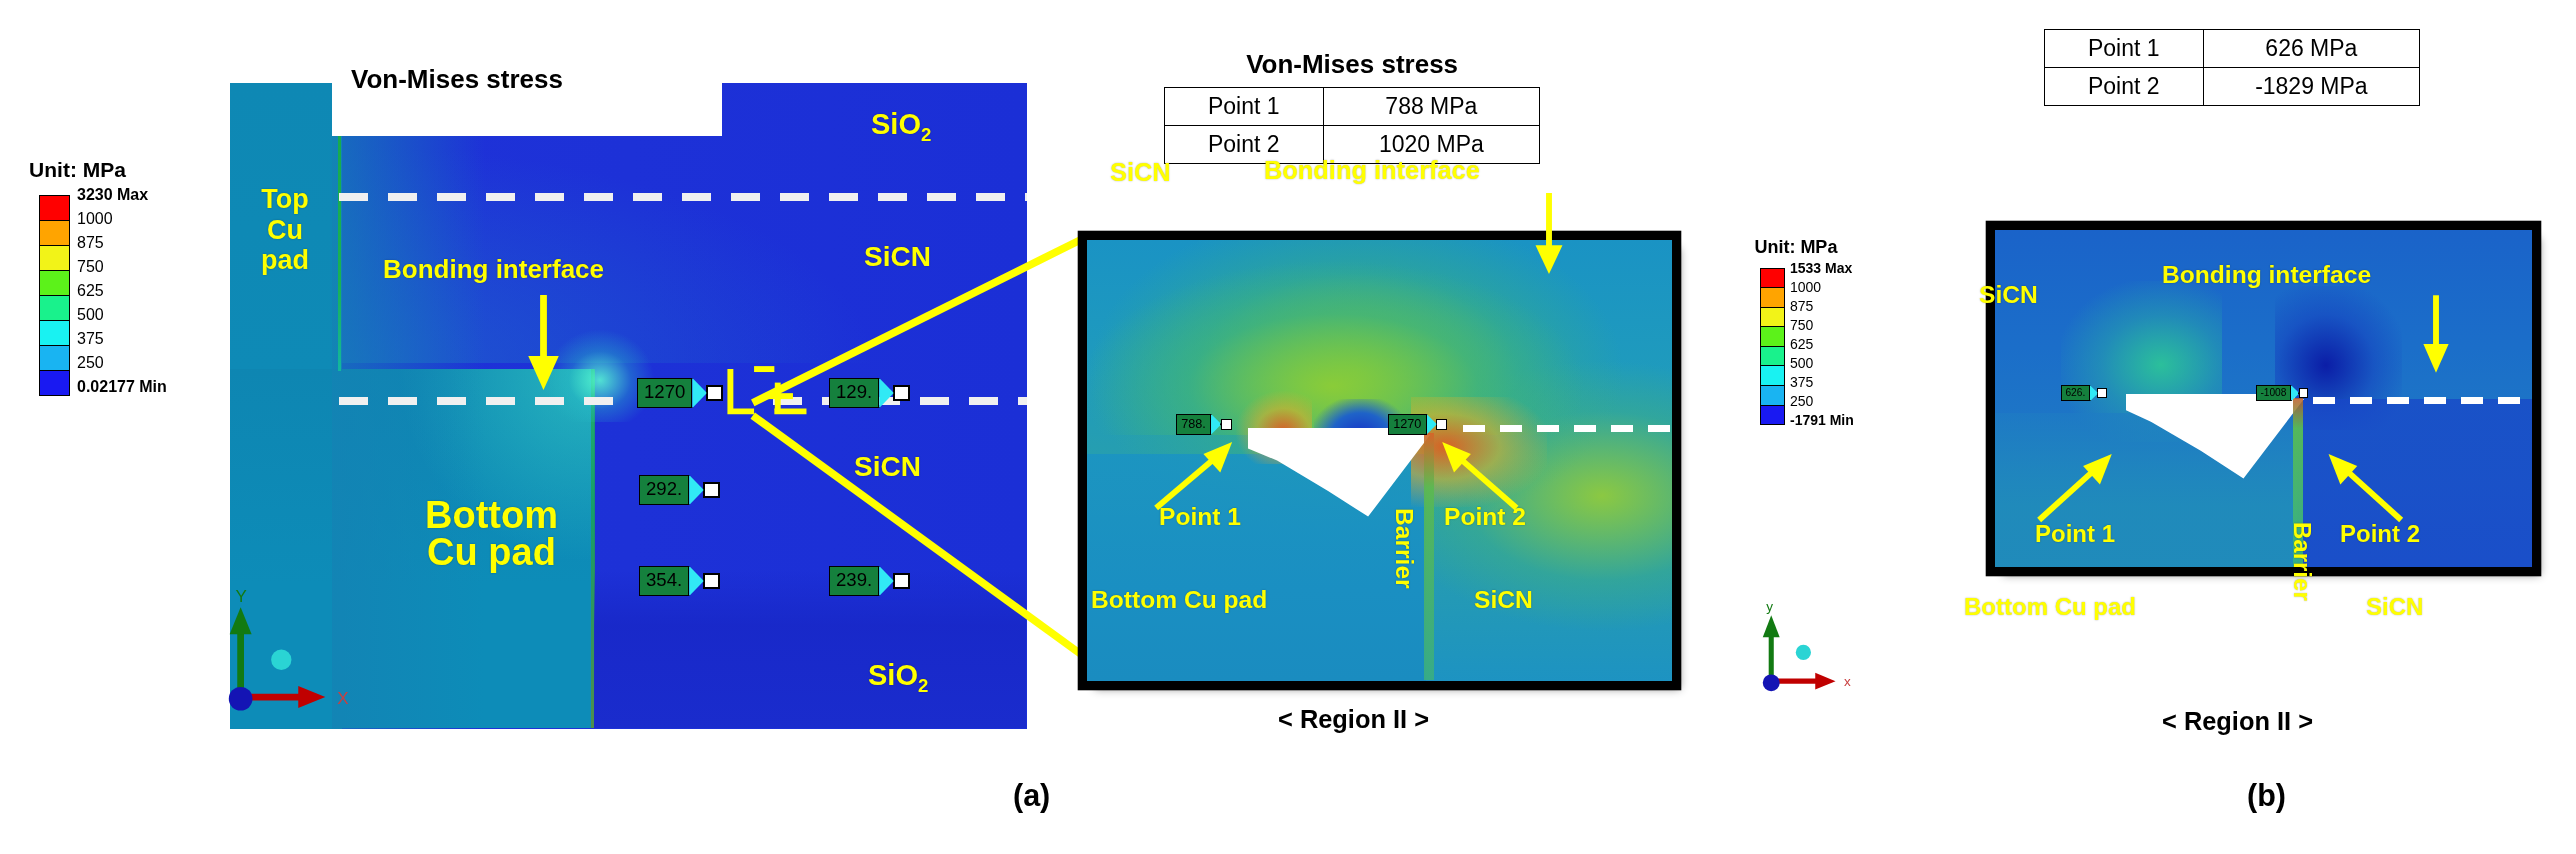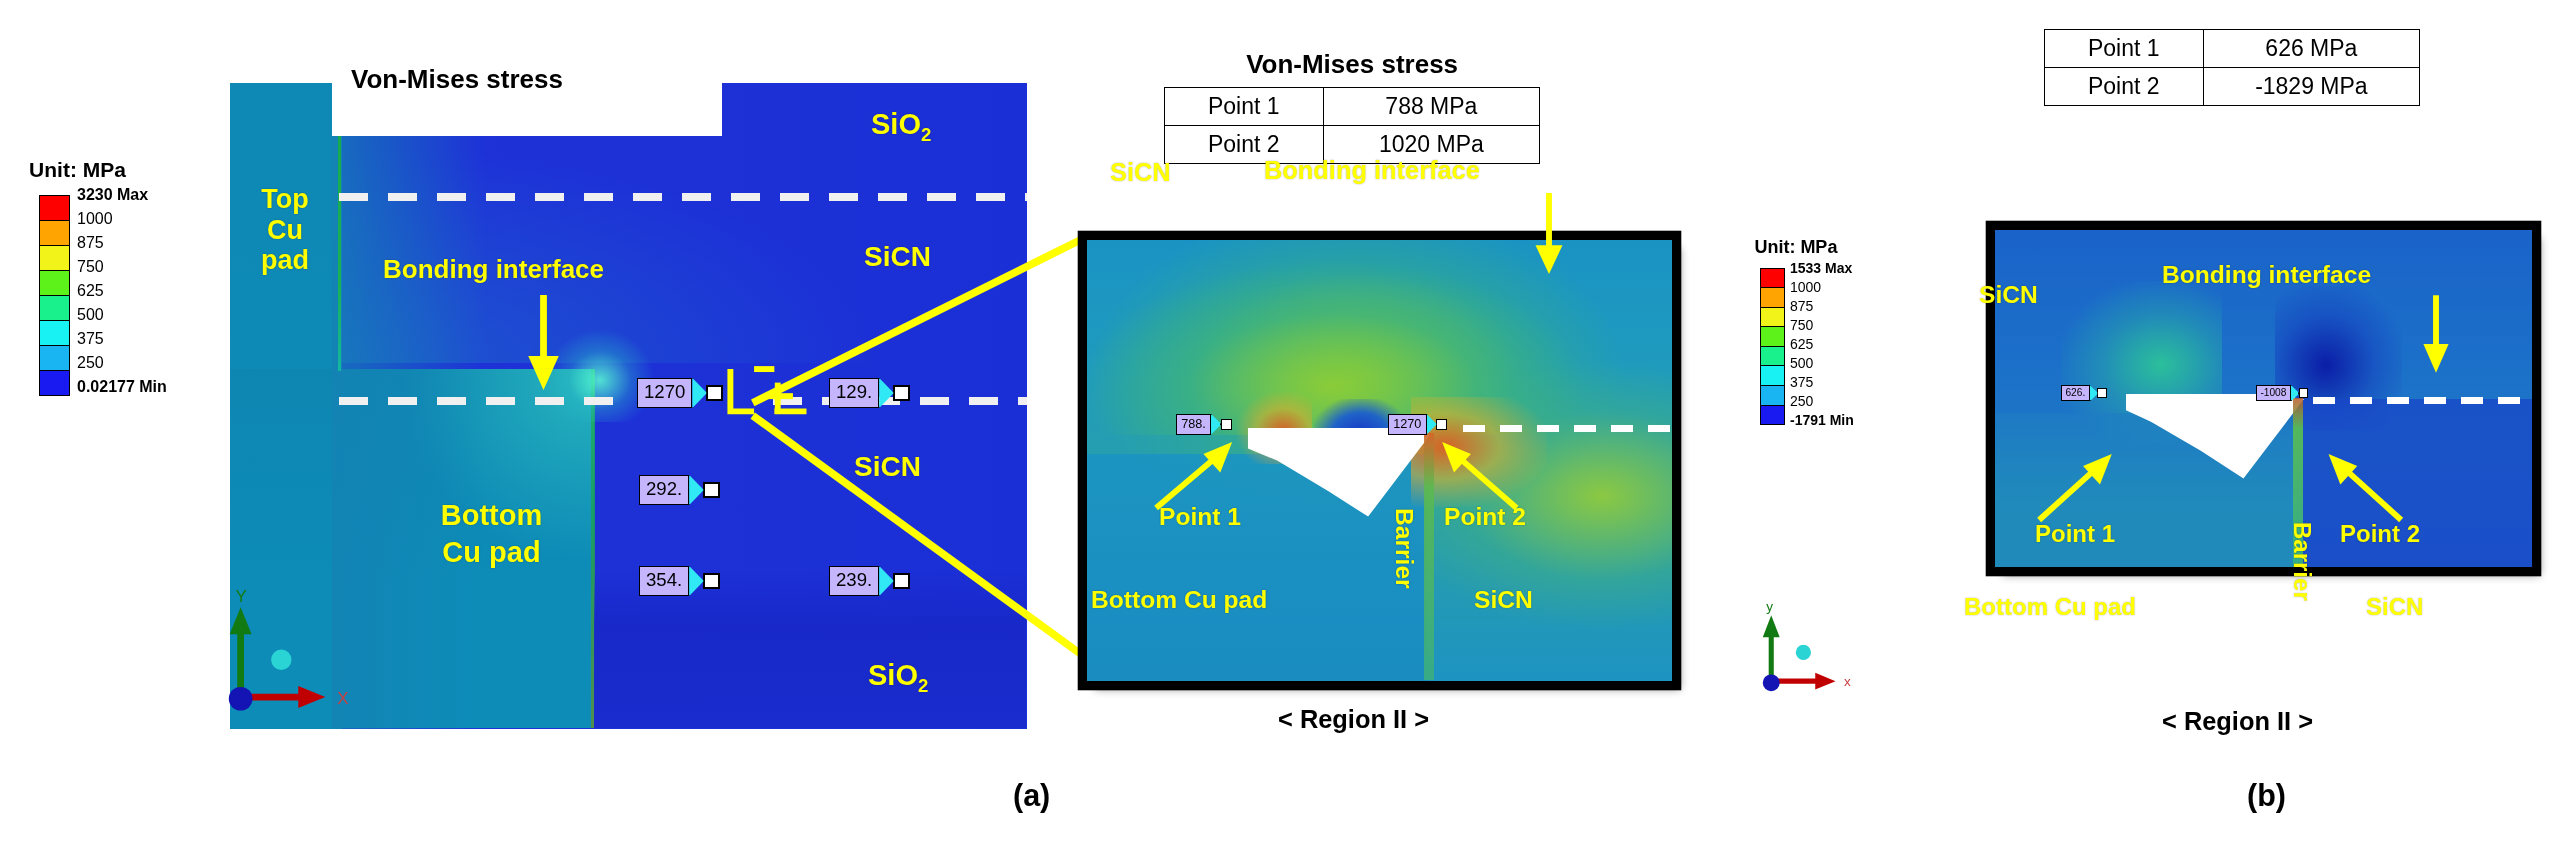--- a/index.html
+++ b/index.html
@@ -97,21 +97,21 @@
   .frame{box-shadow:0 0 0 9.3px #000, 7.6px 7.6px 8.5px rgba(0,0,0,.45);}
 
   
   .dash-w{position:absolute;height:7.6px;
      background:repeating-linear-gradient(90deg,#f0f0f0 0 29px, rgba(0,0,0,0) 29px 49px);}
   .dash-w.thin{height:6.8px;
      background:repeating-linear-gradient(90deg,#ffffff 0 22px, rgba(0,0,0,0) 22px 37px);}
 
   
   .probe{position:absolute;display:flex;align-items:stretch;}
-  .probe .bx{background:#c4b5fd;border:1.7px solid #000;color:#000;font-size:18.6px;
+  .probe .bx{background:#15803d;border:1.7px solid #000;color:#000;font-size:18.6px;
      font-family:"Liberation Sans",sans-serif;line-height:1;padding:4.2px 6px 5.1px 6px;
      display:flex;align-items:center;}
   .probe .tip{width:13.6px;background:#31e9f5;border:1.7px solid #000;border-left:none;
      clip-path:polygon(0 0,100% 50%,0 100%);}
   .probe .dot{width:12.7px;height:12.7px;background:#fff;border:2.5px solid #000;align-self:center;
      margin-left:-0.8px;}
   .probe.sm .bx{font-size:12.7px;padding:2.5px 4.2px 3.4px 4.2px;}
   .probe.sm .tip{width:9.3px;}
   .probe.sm .dot{width:9.3px;height:9.3px;border-width:1.7px;}
   .probe.xs .bx{font-size:10.2px;padding:1.7px 3.4px 2.5px 3.4px;}
@@ -233,21 +233,21 @@
   <div>pad</div>
 </div>
 
 <div class="abs ylw" style="left:383px;top:254px;font-size:26px;white-space:nowrap;">Bonding interface</div>
 
 <svg class="abs" style="left:524px;top:295px;" width="39" height="95" viewBox="0 0 46 112">
   <line x1="23" y1="0" x2="23" y2="78" stroke="#ffff00" stroke-width="8"></line>
   <polygon points="23,112 5,72 41,72" fill="#ffff00"></polygon>
 </svg>
 
-<div class="abs ylw" style="left:407px;top:497px;font-size:29px;line-height:37px;text-align:center;width:169px;">
+<div class="abs ylw" style="left:407px;top:497px;font-size:38px;line-height:37px;text-align:center;width:169px;">
   <div>Bottom</div>
   <div>Cu pad</div>
 </div>
 
 <div class="abs ylw" style="left:871px;top:108px;font-size:29px;">
   <span>SiO</span><sub style="font-size:18.6px;">2</sub>
 </div>
 <div class="abs ylw" style="left:864px;top:241px;font-size:28px;">SiCN</div>
 <div class="abs ylw" style="left:854px;top:451px;font-size:28px;">SiCN</div>
 <div class="abs ylw" style="left:868px;top:659px;font-size:29px;">

